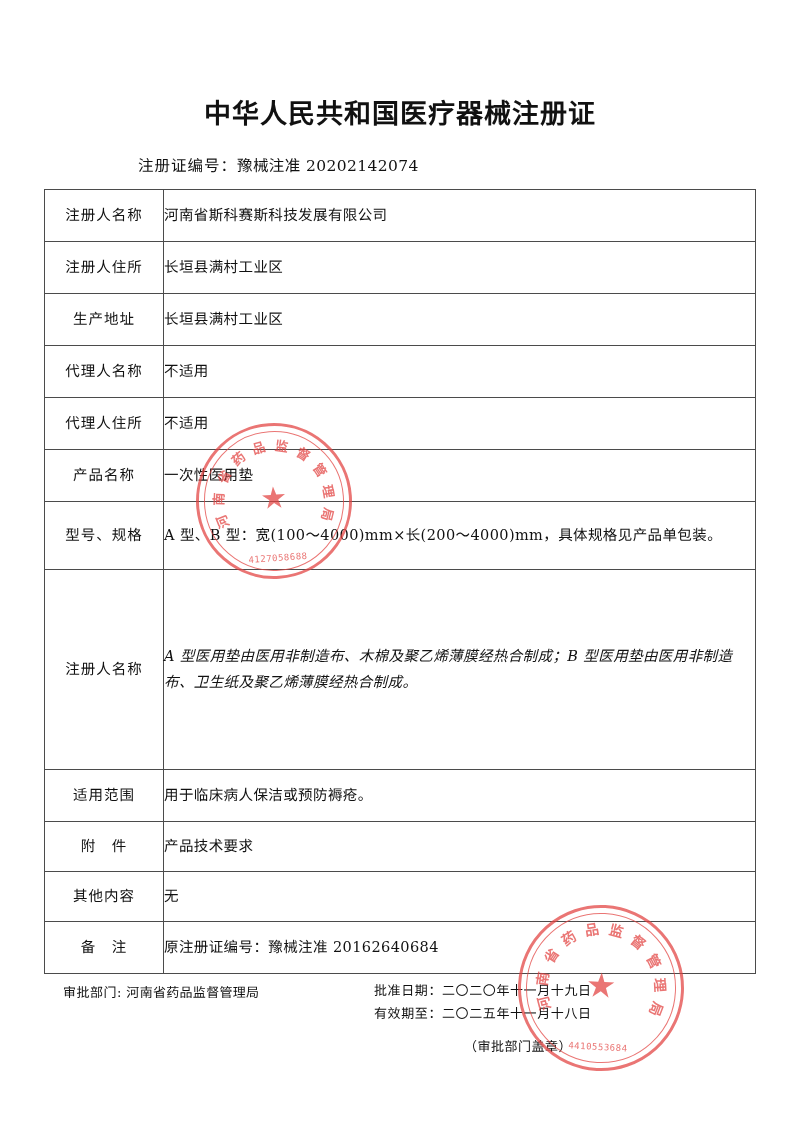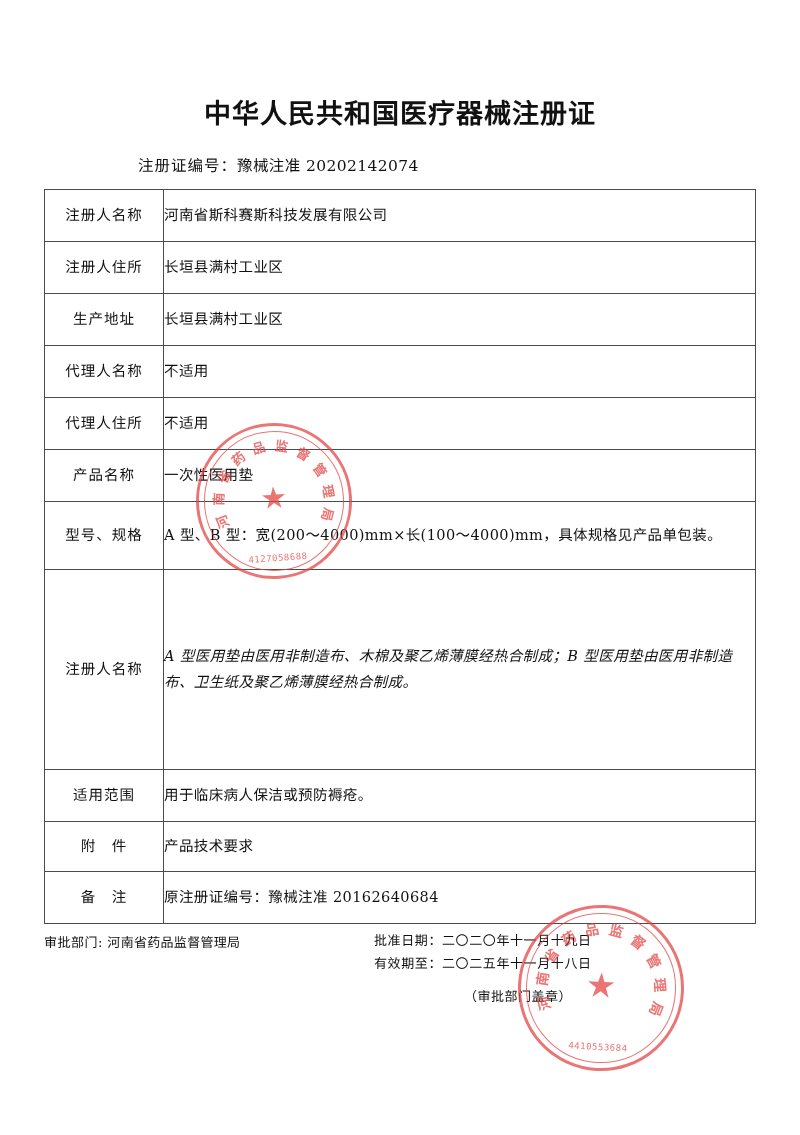--- a/index.html
+++ b/index.html
@@ -98,21 +98,21 @@
     font-size: 13px;
     color: #111;
     height: 80px;
   }
   .footer .dept {
     position: absolute;
     left: 0;
     top: 2px;
     letter-spacing: 0.3px;
   }
-  .footer .dept .dept-label { letter-spacing: 0.5px; }
+  .footer .dept .dept-label { letter-spacing: 0.5px; margin-left: 19px; }
   .footer .approve-block {
     position: absolute;
     left: 330px;
     top: 0px;
     line-height: 1.75;
   }
   .footer .approve-block .line {
     white-space: nowrap;
     letter-spacing: 0.6px;
   }
@@ -222,33 +222,37 @@
       <tr class="r5">
         <td class="label-cell">代理人住所</td>
         <td class="value-cell">不适用</td>
       </tr>
       <tr class="r6">
         <td class="label-cell">产品名称</td>
         <td class="value-cell">一次性医用垫</td>
       </tr>
       <tr class="r-spec">
         <td class="label-cell">型号、规格</td>
-        <td class="value-cell">A 型、B 型：宽(200～4000)mm×长(100～4000)mm，具体规格见产品单包装。</td>
+        <td class="value-cell">A 型、B 型：宽(100～4000)mm×长(200～4000)mm，具体规格见产品单包装。</td>
       </tr>
       <tr class="r-struct">
         <td class="label-cell">注册人名称</td>
         <td class="value-cell struct-cell">A 型医用垫由医用非制造布、木棉及聚乙烯薄膜经热合制成；B 型医用垫由医用非制造布、卫生纸及聚乙烯薄膜经热合制成。</td>
       </tr>
       <tr class="r-scope">
         <td class="label-cell">适用范围</td>
         <td class="value-cell">用于临床病人保洁或预防褥疮。</td>
       </tr>
       <tr class="r-attach">
         <td class="label-cell">附　件</td>
         <td class="value-cell">产品技术要求</td>
+      </tr>
+      <tr class="r-other">
+        <td class="label-cell">其他内容</td>
+        <td class="value-cell">无</td>
       </tr>
       <tr class="r-remark">
         <td class="label-cell">备　注</td>
         <td class="value-cell">原注册证编号：豫械注准 20162640684</td>
       </tr>
     </tbody>
   </table>
 
   <div class="footer">
     <div class="dept">

